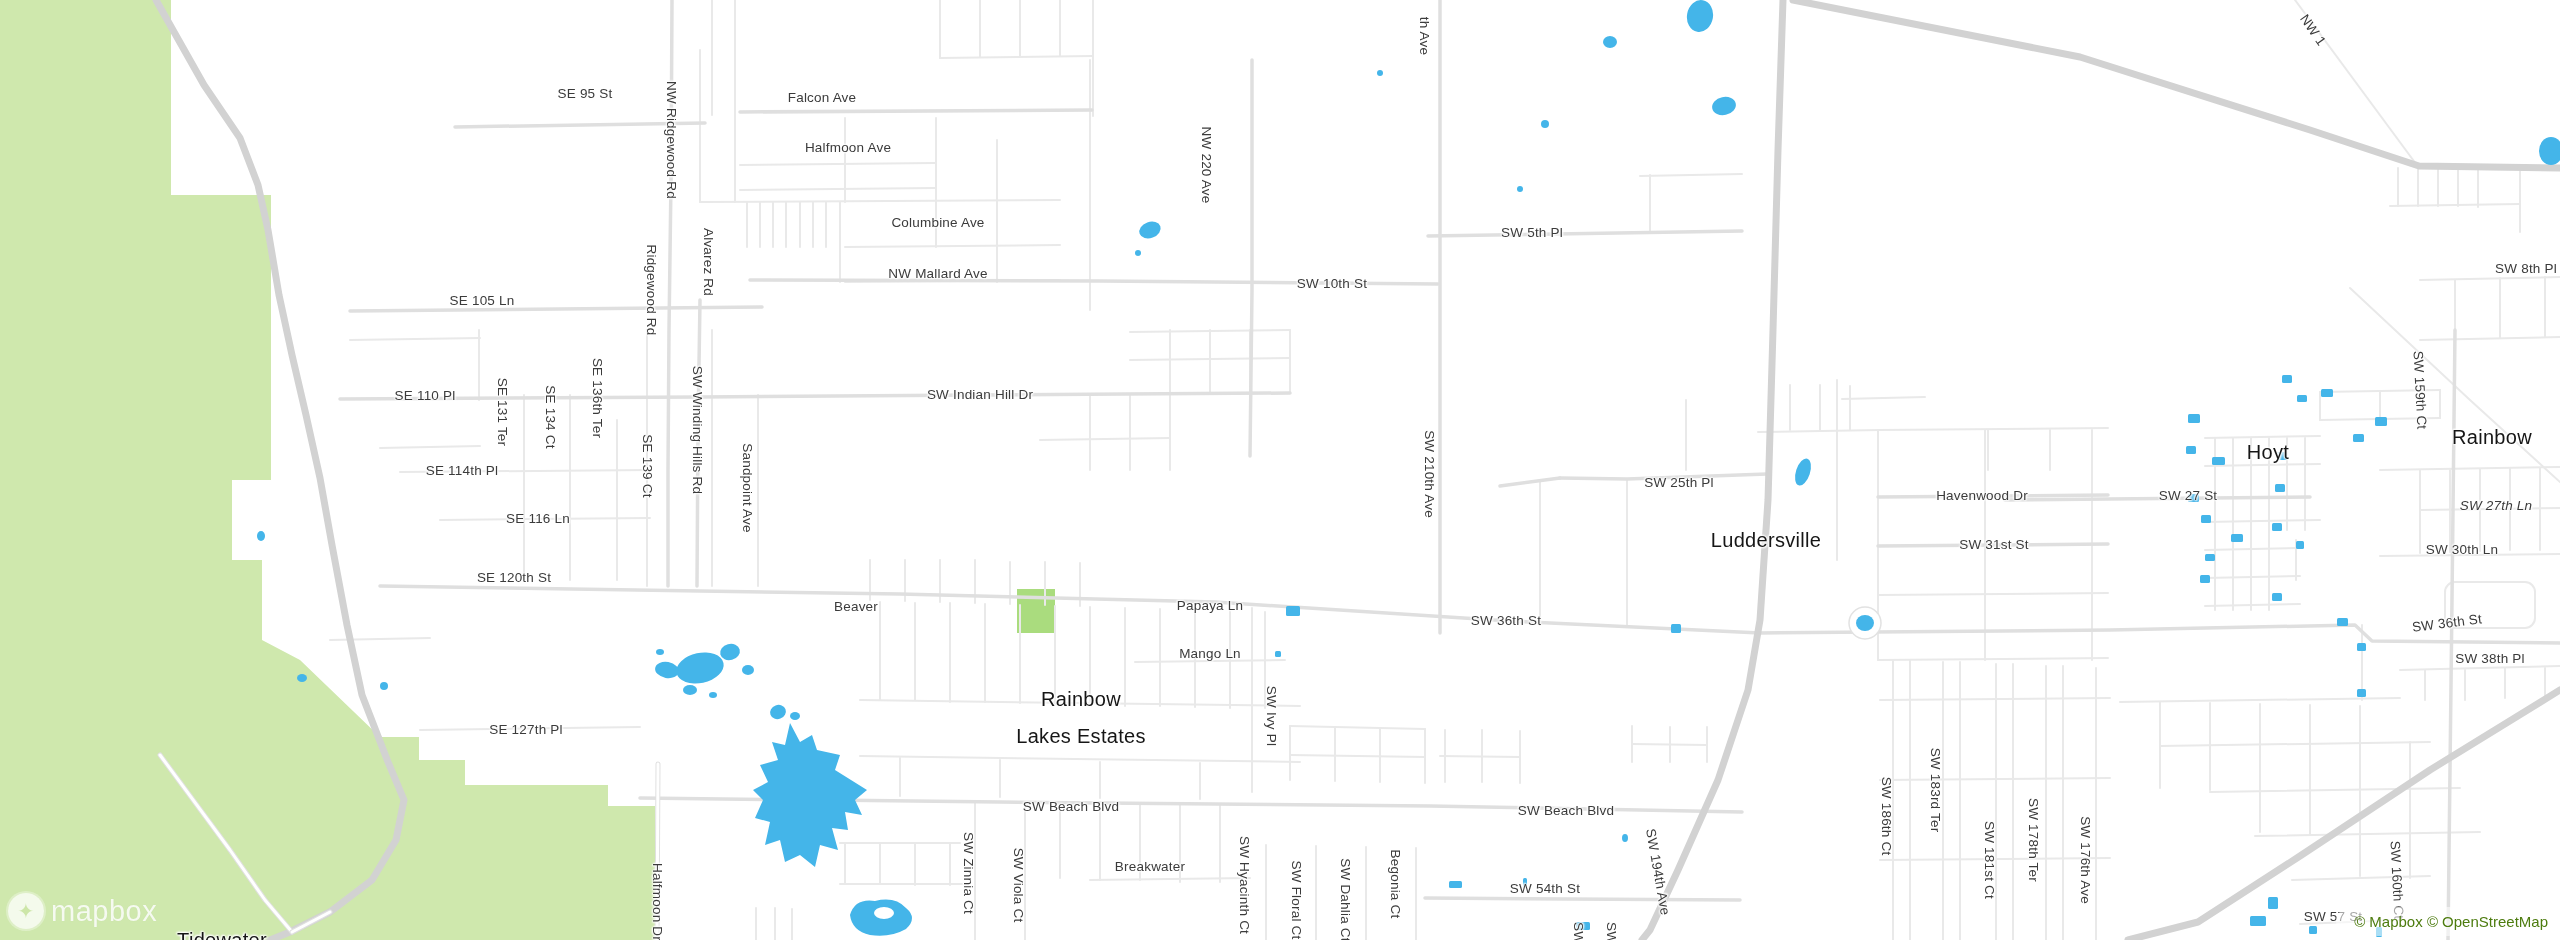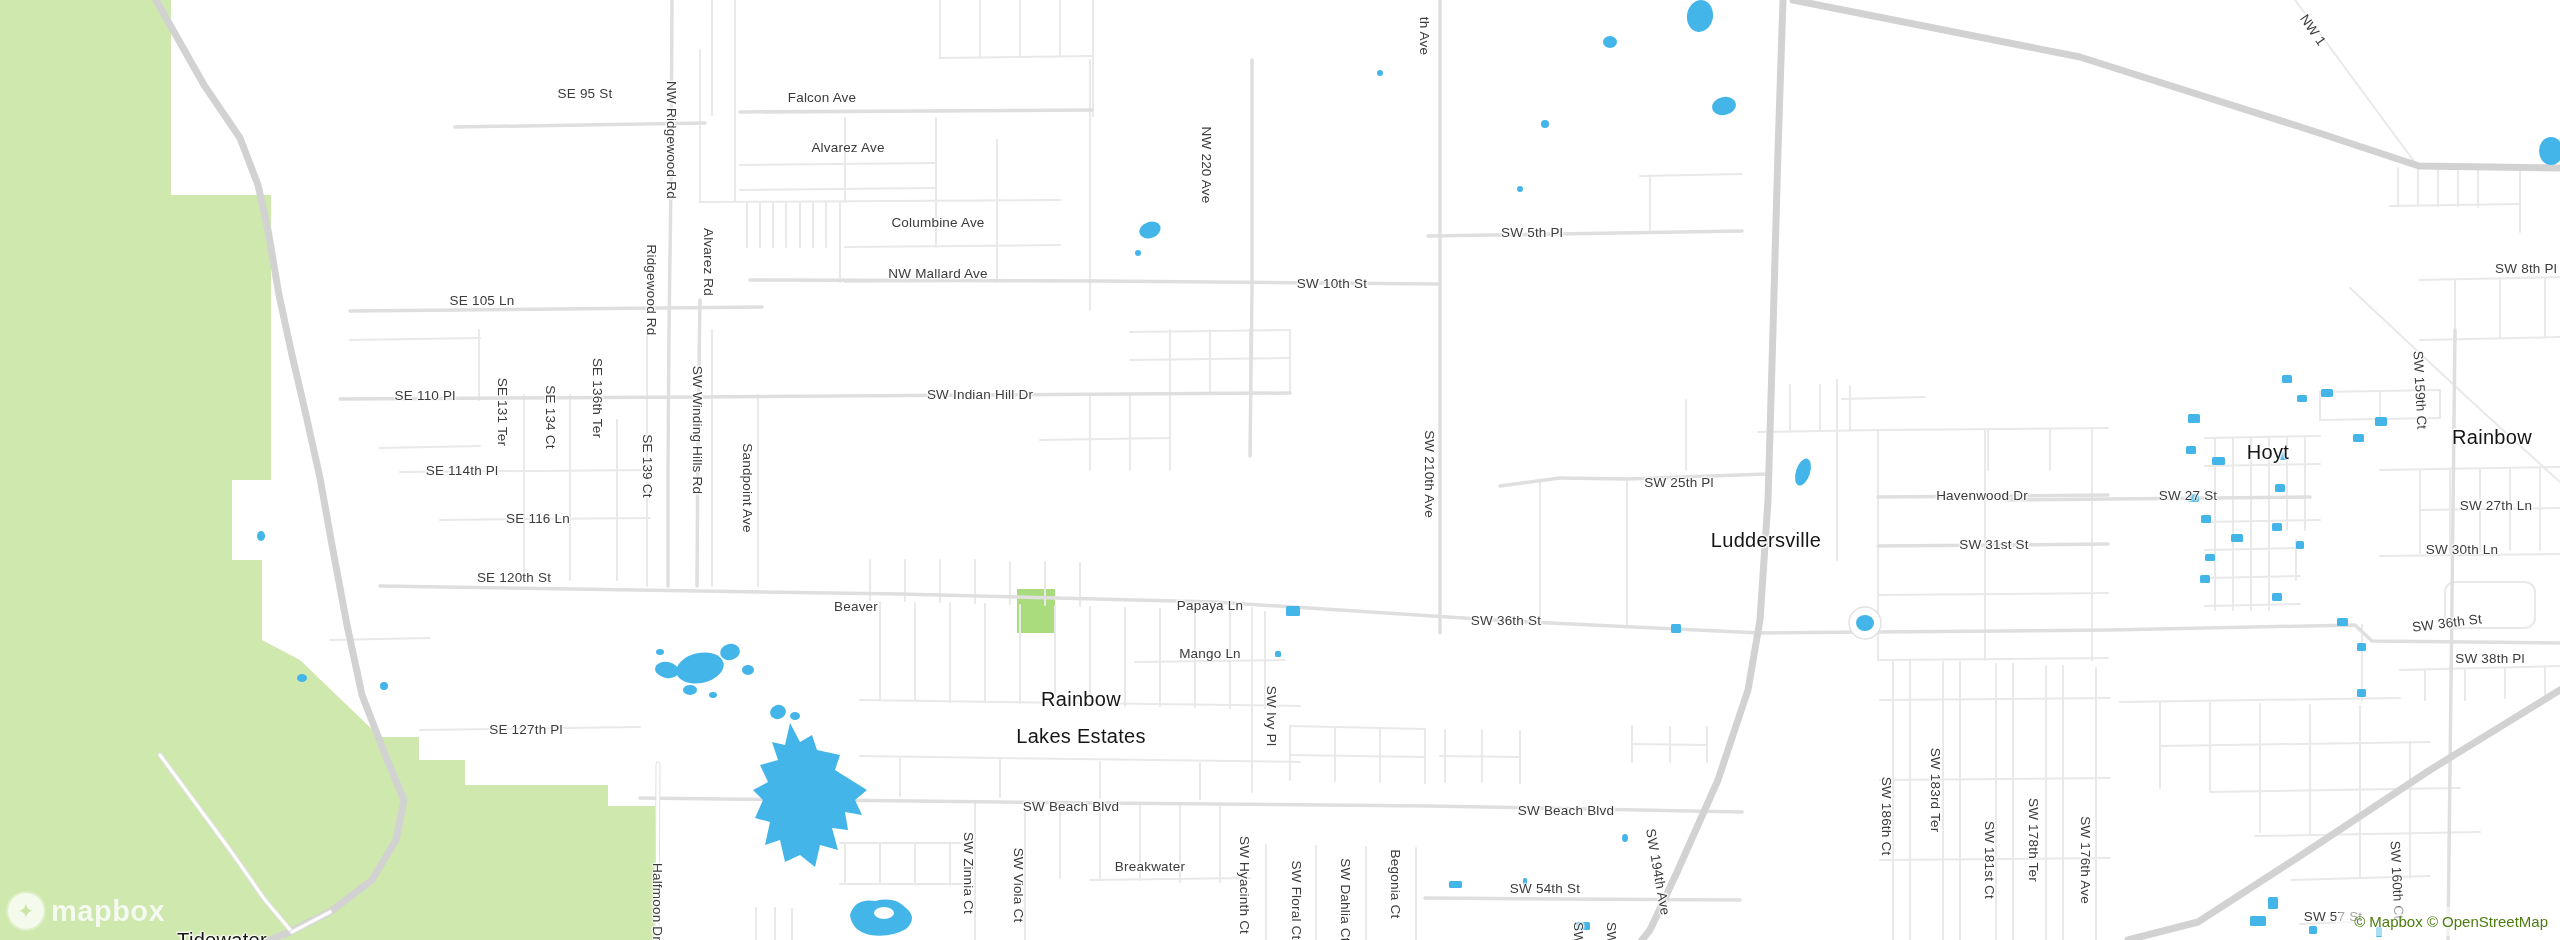--- a/index.html
+++ b/index.html
@@ -10,21 +10,21 @@
   .street-label{position:absolute;white-space:nowrap;font-size:13.5px;letter-spacing:.2px;color:#3b3b3b;
     transform:translate(-50%,-50%);
     text-shadow:0 0 2px #fff,0 0 2px #fff,0 0 3px #fff,0 0 3px #fff,1px 1px 2px #fff,-1px -1px 2px #fff;}
   .town-label{position:absolute;white-space:nowrap;font-size:20px;font-weight:500;letter-spacing:.3px;color:#161616;
     transform:translate(-50%,-50%);
     text-shadow:0 0 2px #fff,0 0 3px #fff,0 0 3px #fff,1px 1px 2px #fff,-1px -1px 2px #fff;}
   #logo{position:absolute;left:8px;top:893px;display:flex;align-items:center;gap:7px;opacity:.9;}
   #logo .logo-circle{width:36px;height:36px;border-radius:50%;background:rgba(255,255,255,.85);
     display:flex;align-items:center;justify-content:center;box-shadow:0 0 0 2px rgba(255,255,255,.35);}
   #logo .logo-circle span{color:#cde6a8;font-size:20px;line-height:1;}
-  #logo .logo-word{font-size:29px;font-weight:bold;color:rgba(255,255,255,.92);letter-spacing:.5px;
+  #logo .logo-word{font-size:29px;font-weight:normal;color:rgba(255,255,255,.92);letter-spacing:.5px;
     text-shadow:0 0 1px rgba(180,210,150,.6);text-align:right;}
   #attribution{position:absolute;right:0;top:907px;height:29px;display:flex;align-items:center;
     background:rgba(255,255,255,.55);border-radius:15px 0 0 15px;padding:0 12px 0 18px;}
   #attribution span{font-size:15px;color:#4d7c0f;}
 </style>
 </head>
 <body>
 
 <div id="map-canvas">
   <svg id="base-svg" width="2560" height="940" viewBox="0 0 2560 940">
@@ -322,21 +322,21 @@
     </svg>
   <div id="labels">
       <div class="town-label" style="left: 1081px; top: 699px;">Rainbow</div>
       <div class="town-label" style="left: 1081px; top: 736px;">Lakes Estates</div>
       <div class="town-label" style="left: 1766px; top: 540px;">Luddersville</div>
       <div class="town-label" style="left: 2268px; top: 452px;">Hoyt</div>
       <div class="town-label" style="left: 2492px; top: 437px;">Rainbow</div>
       <div class="town-label" style="left: 222px; top: 940px;">Tidewater</div>
       <div class="street-label" style="left: 585px; top: 93px;">SE 95 St</div>
       <div class="street-label" style="left: 822px; top: 97px;">Falcon Ave</div>
-      <div class="street-label" style="left: 848px; top: 147px;">Alvarez Ave</div>
+      <div class="street-label" style="left: 848px; top: 147px;">Halfmoon Ave</div>
       <div class="street-label" style="left: 938px; top: 222px;">Columbine Ave</div>
       <div class="street-label" style="left: 938px; top: 273px;">NW Mallard Ave</div>
       <div class="street-label" style="left: 1332px; top: 283px;">SW 10th St</div>
       <div class="street-label" style="left: 1532px; top: 232px;">SW 5th Pl</div>
       <div class="street-label" style="left: 482px; top: 300px;">SE 105 Ln</div>
       <div class="street-label" style="left: 425px; top: 395px;">SE 110 Pl</div>
       <div class="street-label" style="left: 462px; top: 470px;">SE 114th Pl</div>
       <div class="street-label" style="left: 538px; top: 518px;">SE 116 Ln</div>
       <div class="street-label" style="left: 514px; top: 577px;">SE 120th St</div>
       <div class="street-label" style="left: 526px; top: 729px; text-align: right;">SE 127th Pl</div>
@@ -346,21 +346,21 @@
       <div class="street-label" style="left: 1974px; top: 544px; margin-left: 20px;">SW 31st St</div>
       <div class="street-label" style="left: 1506px; top: 620px;">SW 36th St</div>
       <div class="street-label" style="left: 856px; top: 606px;">Beaver</div>
       <div class="street-label" style="left: 1210px; top: 605px;">Papaya Ln</div>
       <div class="street-label" style="left: 1210px; top: 653px;">Mango Ln</div>
       <div class="street-label" style="left: 1071px; top: 806px;">SW Beach Blvd</div>
       <div class="street-label" style="left: 1150px; top: 866px;">Breakwater</div>
       <div class="street-label" style="left: 1566px; top: 810px;">SW Beach Blvd</div>
       <div class="street-label" style="left: 1545px; top: 888px;">SW 54th St</div>
       <div class="street-label" style="left: 2188px; top: 495px;">SW 27 St</div>
-      <div class="street-label" style="left: 2496px; top: 505px;">SW 27th Ln</div>
+      <div class="street-label" style="left: 2496px; top: 505px; font-style: italic;">SW 27th Ln</div>
       <div class="street-label" style="left: 2462px; top: 549px;">SW 30th Ln</div>
       <div class="street-label" style="left: 2447px; top: 623px; transform: translate(-50%, -50%) rotate(-7deg);">SW 36th St</div>
       <div class="street-label" style="left: 2490px; top: 658px;">SW 38th Pl</div>
       <div class="street-label" style="left: 2526px; top: 268px;">SW 8th Pl</div>
       <div class="street-label" style="left: 2333px; top: 916px;">SW 57 St</div>
       <div class="street-label" style="left: 671px; top: 140px; transform: translate(-50%, -50%) rotate(90deg);">NW Ridgewood Rd</div>
       <div class="street-label" style="left: 651px; top: 290px; transform: translate(-50%, -50%) rotate(90deg);">Ridgewood Rd</div>
       <div class="street-label" style="left: 708px; top: 262px; transform: translate(-50%, -50%) rotate(90deg);">Alvarez Rd</div>
       <div class="street-label" style="left: 502px; top: 412px; transform: translate(-50%, -50%) rotate(90deg);">SE 131 Ter</div>
       <div class="street-label" style="left: 550px; top: 417px; transform: translate(-50%, -50%) rotate(90deg);">SE 134 Ct</div>

